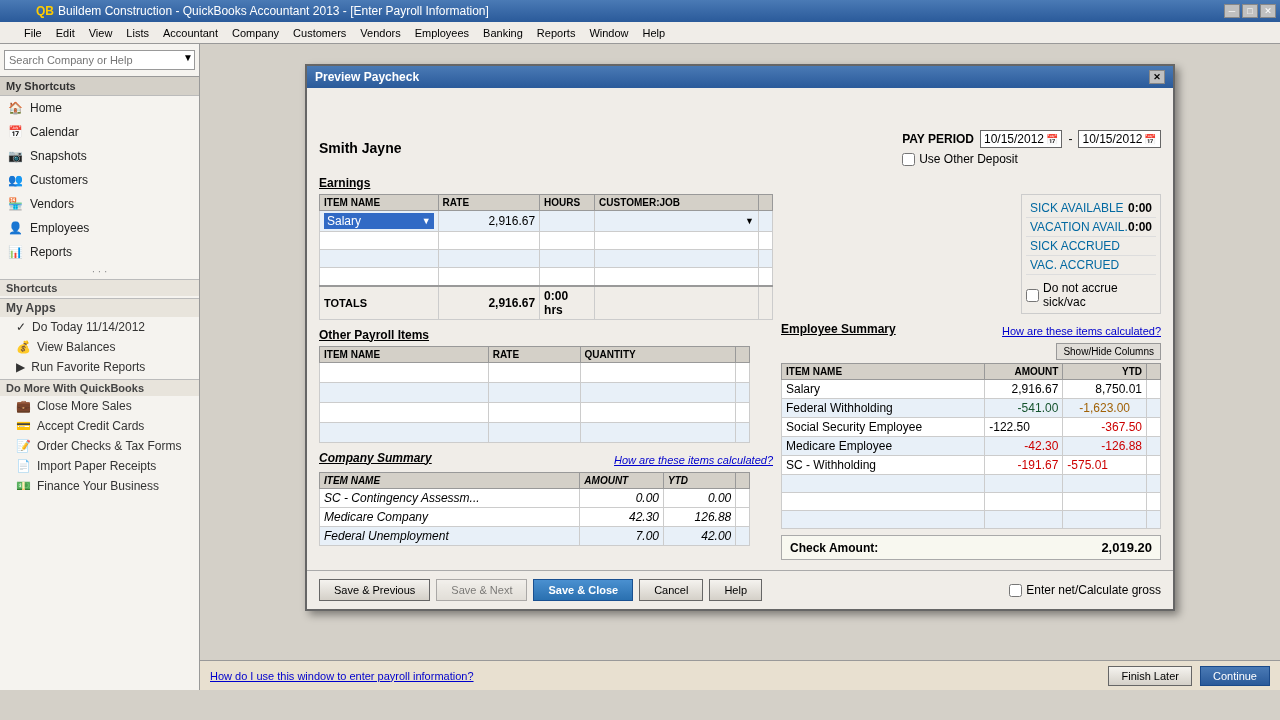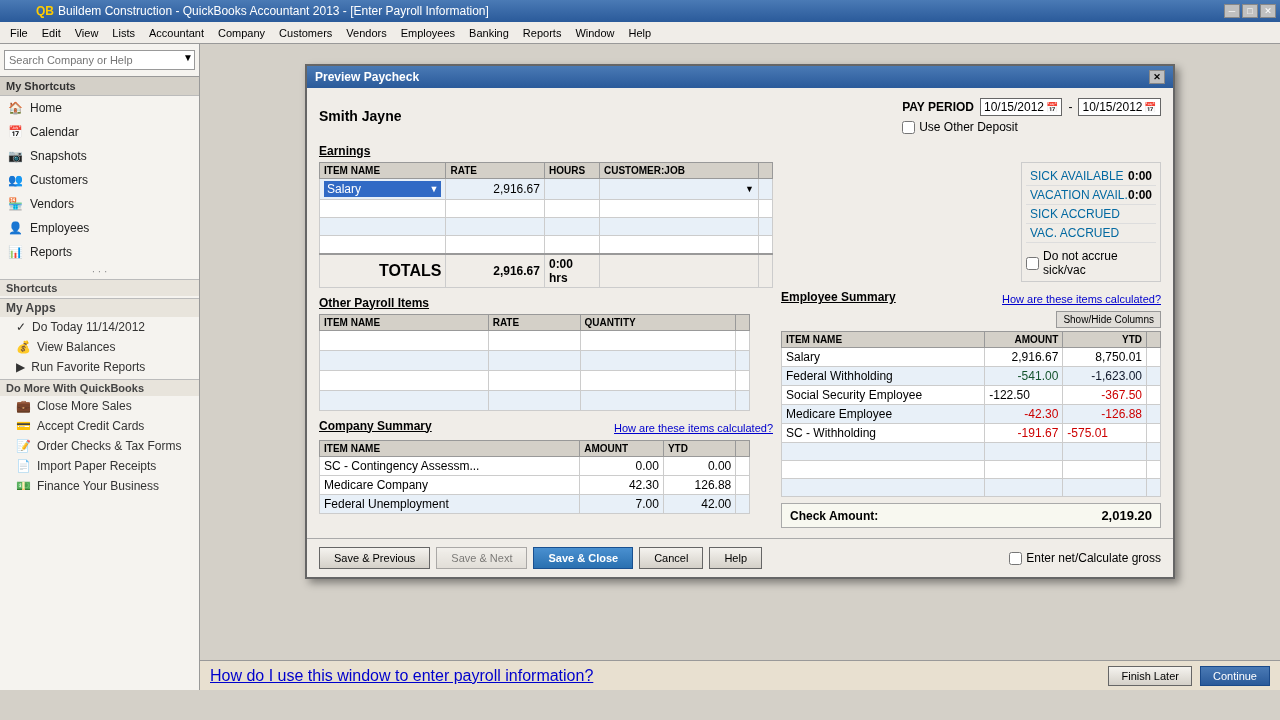--- a/index.html
+++ b/index.html
@@ -27,21 +27,21 @@
       cursor: pointer;
     }
 
     
     .menu-bar {
       background: #f0ede8;
       border-bottom: 1px solid #999;
       height: 22px;
       display: flex;
       align-items: center;
-      padding: 0 4px;
+      padding: 0 18px;
       gap: 2px;
     }
     .menu-item {
       padding: 2px 6px;
       cursor: pointer;
       font-size: 11px;
     }
 
     
     .main-layout {
@@ -147,21 +147,21 @@
       font-weight: bold;
     }
     .dialog-close-btn {
       width: 16px; height: 14px;
       background: #c0c0c0;
       border: 1px solid #888;
       font-size: 9px;
       display: flex; align-items: center; justify-content: center;
       cursor: pointer; color: black;
     }
-    .dialog-body { padding: 10px 12px; }
+    .dialog-body { padding: 10px 12px; margin-top: 32px; }
 
     
     .paycheck-header {
       display: flex;
       justify-content: space-between;
       align-items: center;
       margin-bottom: 10px;
     }
     .employee-name { font-size: 14px; font-weight: bold; }
     .pay-period-row { display: flex; align-items: center; gap: 6px; font-size: 11px; }
@@ -228,21 +228,21 @@
     .show-hide-btn {
       font-size: 10px;
       padding: 2px 6px;
       background: #e0ddd8;
       border: 1px solid #999;
       cursor: pointer;
       white-space: nowrap;
     }
 
     
-    .company-summary { margin-top: 8px; }
+    .company-summary { margin-top: 8px; font-style: italic; }
     .how-calculated { color: #0000cc; text-decoration: underline; cursor: pointer; font-size: 11px; }
 
     
     .check-amount-row {
       display: flex; align-items: center; justify-content: space-between;
       background: #f8f8f0;
       border: 1px solid #aaa;
       padding: 4px 8px;
       margin-top: 6px;
       font-size: 11px;
@@ -279,21 +279,21 @@
       position: absolute;
       bottom: 0; left: 0; right: 0;
       height: 30px;
       background: #e8e0d0;
       border-top: 1px solid #999;
       display: flex;
       align-items: center;
       justify-content: space-between;
       padding: 0 10px;
     }
-    .status-bar-text { color: #0000cc; font-size: 16px; text-decoration: underline; cursor: pointer; }
+    .status-bar-text { color: #0000cc; font-size: 11px; text-decoration: underline; cursor: pointer; }
     .status-bar-actions { display: flex; gap: 8px; }
     .status-btn {
       padding: 3px 12px;
       border: 1px solid #666;
       font-size: 11px;
       cursor: pointer;
       background: linear-gradient(to bottom, #f5f3ef, #d4d0c8);
     }
     .status-btn-blue {
       background: linear-gradient(to bottom, #4a7ab5, #2a5a9a);
@@ -503,21 +503,21 @@
                       <tr>
                           <td></td>
                           <td></td>
                           <td></td>
                           <td></td>
                           <td></td>
                         </tr>
                     </tbody>
                     <tfoot>
                       <tr>
-                        <td style="text-align:right;font-size:16px;">TOTALS</td>
+                        <td style="text-align:left;font-size:11px;">TOTALS</td>
                         <td style="text-align:right;">2,916.67</td>
                         <td>
                           <span>0:00</span>
                           <span>hrs</span>
                         </td>
                         <td></td>
                         <td></td>
                       </tr>
                     </tfoot>
                   </table>
@@ -648,21 +648,21 @@
                   <tbody>
                     <tr>
                       <td>Salary</td>
                       <td style="text-align:right;">2,916.67</td>
                       <td style="text-align:right;">8,750.01</td>
                       <td></td>
                     </tr>
                     <tr class="alt-row">
                       <td>Federal Withholding</td>
                       <td style="text-align:right;color:#14532d;">-541.00</td>
-                      <td style="text-align:right;color:#0f172a;">-1,623.00</td>
+                      <td style="text-align:center;color:#a16207;">-1,623.00</td>
                       <td></td>
                     </tr>
                     <tr>
                       <td>Social Security Employee</td>
                       <td style="text-align:left;color:#000000;">-122.50</td>
                       <td style="text-align:right;color:#cc0000;">-367.50</td>
                       <td></td>
                     </tr>
                     <tr class="alt-row">
                       <td>Medicare Employee</td>

